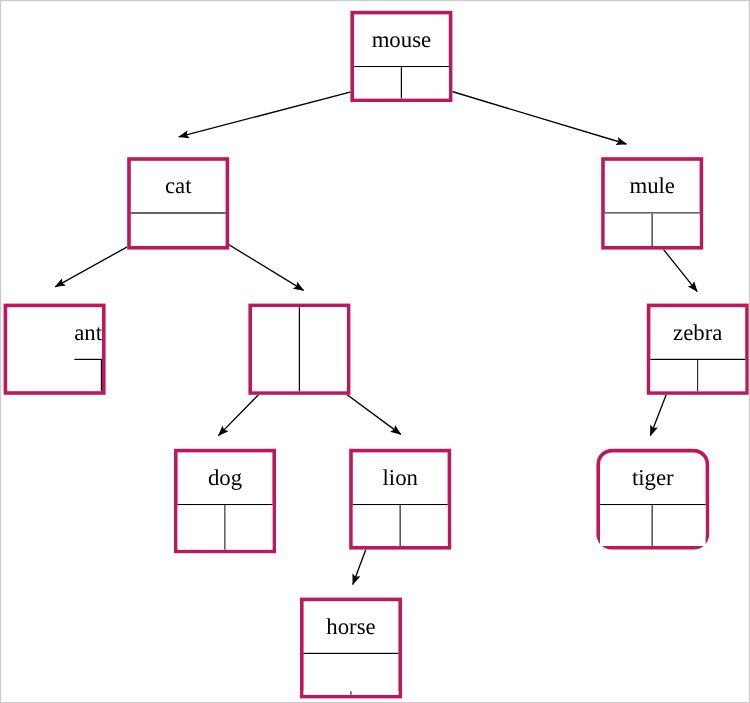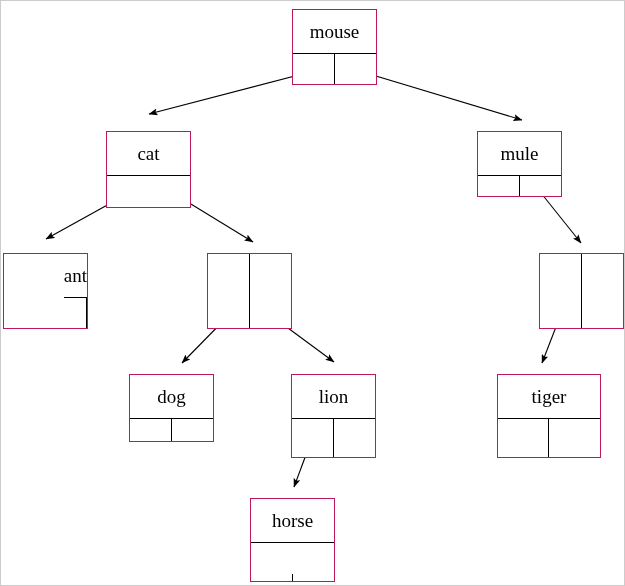--- a/index.html
+++ b/index.html
@@ -21,21 +21,21 @@
     position: absolute;
     left: 0;
     top: 0;
     width: 625px;
     height: 586px;
     pointer-events: none;
   }
   .node {
     position: absolute;
     box-sizing: border-box;
-    border: 1px solid #be185d;
+    border: 3px solid #be185d;
     background: #ffffff;
     display: flex;
     flex-direction: column;
   }
   .node-label {
     flex: 0 0 auto;
     height: 44px;
     display: flex;
     align-items: center;
     justify-content: center;
@@ -86,61 +86,62 @@
         <div class="ptr right"></div>
       </div>
     </div>
     <div class="node" style="left: 105px; top: 130px; width: 85px; height: 77px; gap: 40px;">
       <div class="node-label">cat</div>
       <div class="node-ptrs">
         <div class="ptr left"></div>
         <div class="ptr right"></div>
       </div>
     </div>
-    <div class="node" style="left: 476px; top: 130px; width: 85px; height: 66px;">
+    <div class="node" style="left: 500px; top: 130px; width: 85px; height: 77px;">
       <div class="node-label">mule</div>
       <div class="node-ptrs">
         <div class="ptr left"></div>
         <div class="ptr right"></div>
       </div>
     </div>
     <div class="node" style="left: 2px; top: 252px; width: 85px; height: 76px; align-items: flex-end;">
       <div class="node-label">ant</div>
       <div class="node-ptrs">
         <div class="ptr left"></div>
         <div class="ptr right"></div>
       </div>
     </div>
     <div class="node" style="left: 206px; top: 252px; width: 85px; height: 76px;">
       <div class="node-ptrs">
         <div class="ptr left"></div>
         <div class="ptr right"></div>
       </div>
     </div>
     <div class="node" style="left: 538px; top: 252px; width: 85px; height: 76px;">
+      <div class="node-label">zebra</div>
       <div class="node-ptrs">
         <div class="ptr left"></div>
         <div class="ptr right"></div>
       </div>
     </div>
-    <div class="node" style="left: 128px; top: 373px; width: 85px; height: 68px;">
+    <div class="node" style="left: 144px; top: 373px; width: 85px; height: 87px;">
       <div class="node-label">dog</div>
       <div class="node-ptrs">
         <div class="ptr left"></div>
         <div class="ptr right"></div>
       </div>
     </div>
     <div class="node" style="left: 290px; top: 373px; width: 85px; height: 84px; justify-content: center;">
       <div class="node-label">lion</div>
       <div class="node-ptrs">
         <div class="ptr left"></div>
         <div class="ptr right"></div>
       </div>
     </div>
-    <div class="node" style="left: 496px; top: 373px; width: 104px; height: 84px;">
+    <div class="node" style="left: 496px; top: 373px; width: 94px; height: 84px; border-radius: 13px;">
       <div class="node-label">tiger</div>
       <div class="node-ptrs">
         <div class="ptr left"></div>
         <div class="ptr right"></div>
       </div>
     </div>
     <div class="node" style="left: 249px; top: 497px; width: 85px; height: 84px; gap: 31px;">
       <div class="node-label">horse</div>
       <div class="node-ptrs">
         <div class="ptr left"></div>

